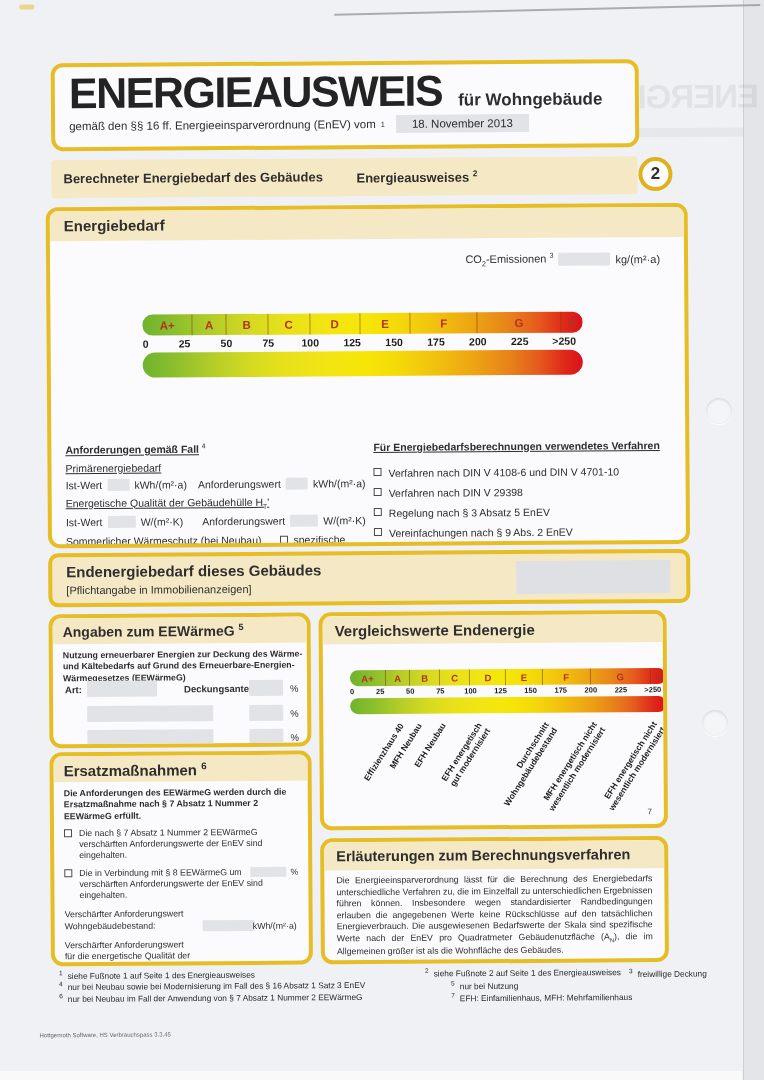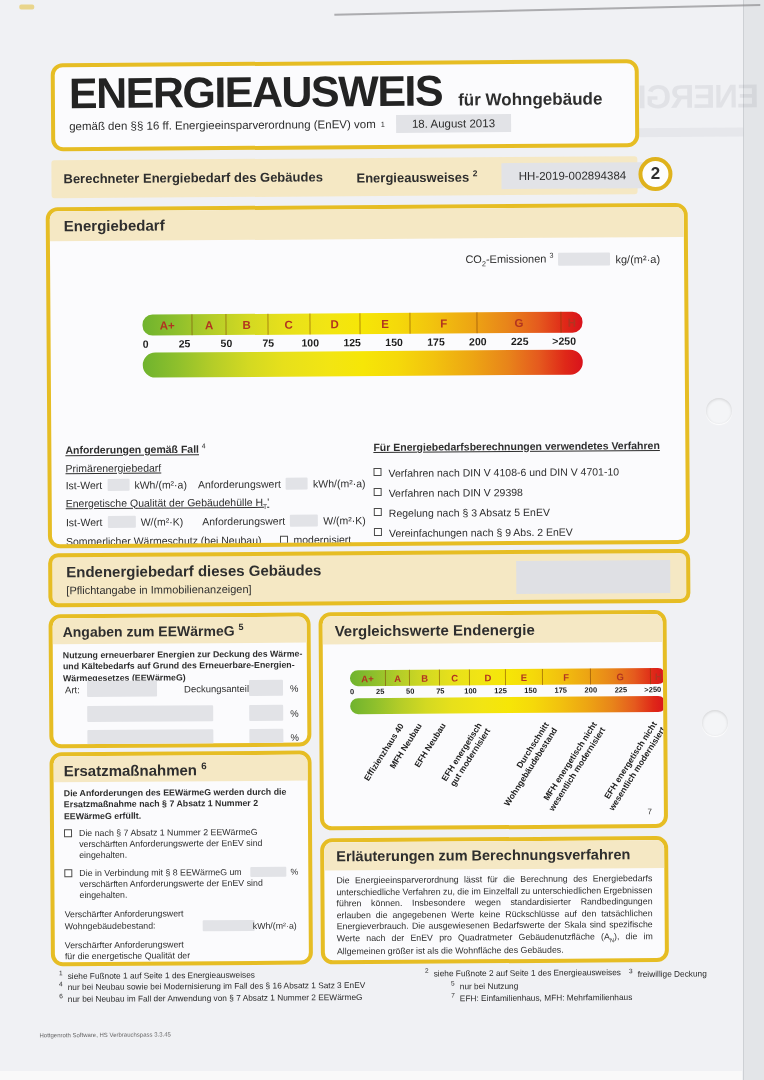--- a/index.html
+++ b/index.html
@@ -63,21 +63,21 @@
   
   .box-endenergie { left:48px; top:551px; width:642px; height:54px; border-radius:10px; background:#f5e8c4; }
   .box-endenergie .t { position:absolute; left:14px; top:6px; font-size:15px; font-weight:bold; }
   .box-endenergie .s { position:absolute; left:14px; top:27px; font-size:11px; }
   .box-endenergie .f { position:absolute; left:464px; top:7px; width:154px; height:33px; background:#dfe0e4; }
 
   
   .box-eew { left:48px; top:612px; width:262px; height:134px; overflow:hidden; }
   .box-eew .section-head, .box-ersatz .section-head { height:26px; font-size:14px; padding:5px 0 0 10px; }
   .box-eew .desc { position:absolute; left:10px; top:32px; width:242px; font-size:8.8px; font-weight:bold; line-height:1.28; }
-  .eew-lbl { position:absolute; font-size:9.5px; font-weight:normal; }
+  .eew-lbl { position:absolute; font-size:9.5px; font-weight:bold; }
 
   
   .box-ersatz { left:48px; top:750px; width:262px; height:214px; overflow:hidden; }
   .ersatz-body { padding:4px 10px 0 10px; font-size:8.8px; line-height:1.28; }
   .ersatz-body .intro { font-weight:bold; margin-top:2px; }
   .ersatz-body .opt { margin-top:6px; }
   .opt2line { display:flex; align-items:center; gap:4px; }
   .opt2line .ffill { margin-left:auto; }
   .reqline { position:relative; height:13px; }
   .reqline .rf { position:absolute; left:138px; top:0; }
@@ -125,28 +125,27 @@
     <div class="ghost-bar"></div>
 
     <div class="abs ybox title-box">
       <div class="title-row">
         <span class="main-title">ENERGIEAUSWEIS</span>
         <span class="title-suffix">für Wohngebäude</span>
       </div>
       <div class="subtitle-row">
         <span>gemäß den §§ 16 ff. Energieeinsparverordnung (EnEV) vom</span>
         <sup>1</sup>
-        <span class="date-box">18. August 2013</span>
+        <span class="date-box">18. November 2013</span>
       </div>
     </div>
 
     <div class="abs beige header-bar">
       <span class="lbl">Berechneter Energiebedarf des Gebäudes</span>
       <span class="reg"><span>Energieausweises</span> <sup>2</sup></span>
-      <span class="regbox">HH-2019-002894384</span>
     </div>
     <div class="abs page-circle">2</div>
 
     <div class="abs ybox box-energie">
       <div class="section-head">Energiebedarf</div>
 
       <div class="co2-row">
         <span><span>CO</span><sub>2</sub><span>-Emissionen</span>&nbsp;<sup>3</sup></span>
         <span class="field" style="width:52px;height:13px;"></span>
         <span>kg/(m²·a)</span>
@@ -196,21 +195,21 @@
           <span>Ist-Wert</span>
           <span class="field" style="width:38px;height:12px;"></span>
           <span>W/(m²·K)</span>
           <span style="margin-left:14px;">Anforderungswert</span>
           <span class="field" style="width:38px;height:12px;"></span>
           <span>W/(m²·K)</span>
         </div>
         <div class="vrow" style="margin-top:7px;">
           <span class="u">Sommerlicher Wärmeschutz (bei Neubau)</span>
           <span class="cb" style="margin-left:14px;"></span>
-          <span>modernisiert</span>
+          <span>spezifische</span>
         </div>
       </div>
 
       <div class="verf-col">
         <div class="u-bold">Für Energiebedarfsberechnungen verwendetes Verfahren</div>
         <div class="cbrow" style="margin-top:14px;">
             <span class="cb"></span>
             <span>Verfahren nach DIN V 4108-6 und DIN V 4701-10</span>
           </div>
         <div class="cbrow" style="margin-top:8px;">

